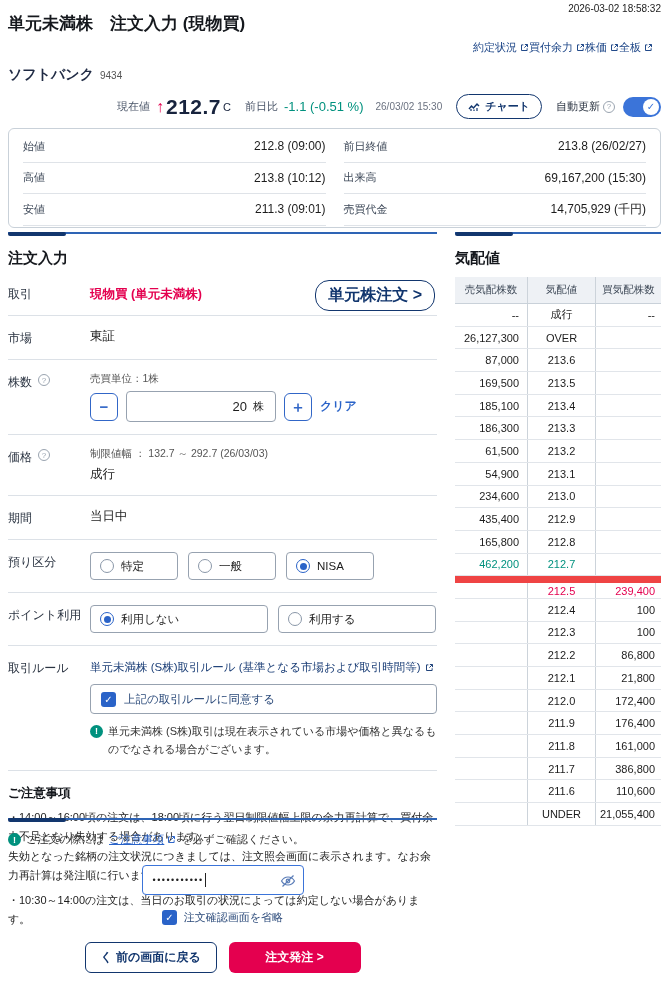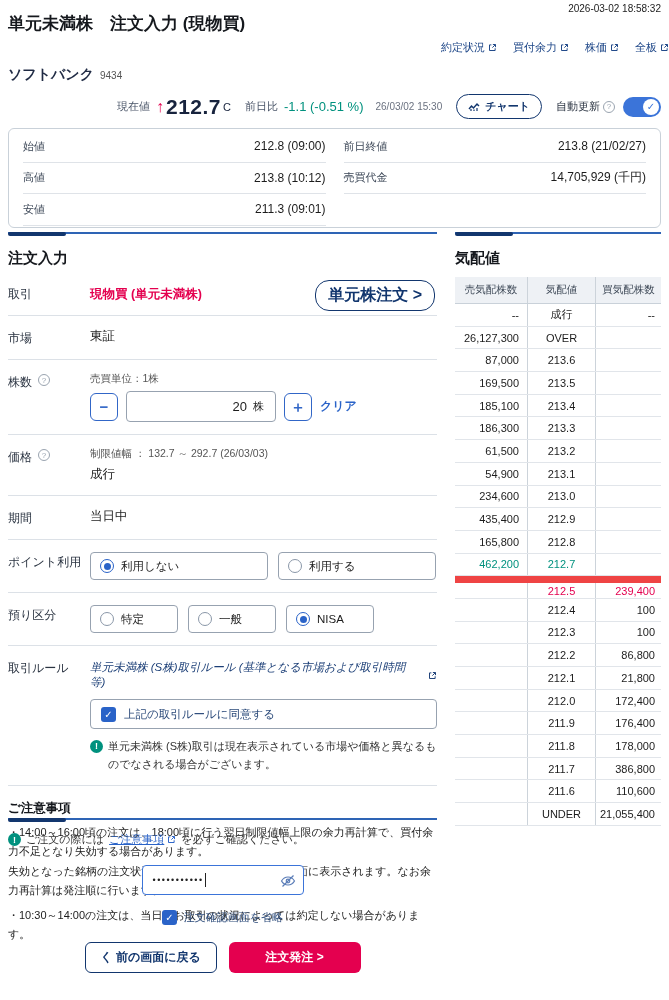--- a/index.html
+++ b/index.html
@@ -3,21 +3,21 @@
 <meta charset="utf-8">
 <style>
   * { margin:0; padding:0; box-sizing:border-box; }
   html,body { background:#fff; }
   body { font-family:"Liberation Sans","DejaVu Sans",sans-serif; color:#1c1c1c; }
   .page { position:relative; width:669px; height:1000px; background:#fff; overflow:hidden; }
 
   
   .ts { position:absolute; top:3px; right:8px; font-size:10px; color:#222; }
   .title { position:absolute; top:12px; left:8px; font-size:17px; font-weight:bold; color:#15181d; }
-  .toplinks { position:absolute; top:40px; right:0; display:flex; gap:16px; }
+  .toplinks { position:absolute; top:40px; right:16px; display:flex; }
   .toplinks a { display:flex; align-items:center; gap:3px; font-size:11px; color:#1c4587; text-decoration:none; cursor:pointer; }
   .ext { width:9px; height:9px; flex:none; }
 
   .stockline { position:absolute; top:66px; left:8px; display:flex; align-items:baseline; gap:6px; }
   .stockname { font-size:14px; font-weight:bold; color:#1f2a44; }
   .stockcode { font-size:10px; color:#555; }
 
   .priceline { position:absolute; top:94px; left:0; right:8px; display:flex; align-items:center; justify-content:flex-end; }
   .plbl { font-size:11px; color:#4a5568; }
   .arrow { color:#e4004f; font-size:16px; font-weight:bold; margin:0 2px 0 6px; }
@@ -60,21 +60,21 @@
   .qtyval { font-size:13px; color:#1c1c1c; }
   .qtysuf { font-size:11px; color:#1c1c1c; }
   .clear { font-size:12px; font-weight:bold; color:#2a63c8; cursor:pointer; text-decoration:none; }
   .opts { display:flex; gap:10px; }
   .opt { height:28px; border:1px solid #97a2b0; border-radius:4px; display:flex; align-items:center; padding-left:9px; gap:7px; cursor:pointer; background:#fff; }
   .opt.w1 { width:88px; } .opt.w2 { width:178px; } .opt.w3 { width:158px; }
   .radio { width:14px; height:14px; border:1.5px solid #8a97a8; border-radius:50%; background:#fff; flex:none; position:relative; }
   .radio.sel { border-color:#2a63c8; }
   .radio.sel::after { content:""; position:absolute; left:2.5px; top:2.5px; width:7px; height:7px; border-radius:50%; background:#2a63c8; }
   .optlab { font-size:11.5px; color:#1c1c1c; }
-  .rulelink { display:flex; align-items:center; gap:19px; font-size:11.5px; color:#1c3f77; cursor:pointer; padding-top:2px;font-style:italic; }
+  .rulelink { display:flex; align-items:center; gap:4px; font-size:11.5px; color:#1c3f77; cursor:pointer; padding-top:2px; }
   .agreebox { margin-top:9px; height:30px; border:1px solid #97a2b0; border-radius:4px; display:flex; align-items:center; padding-left:10px; gap:8px; cursor:pointer; }
   .cbx { width:15px; height:15px; background:#2a63c8; border-radius:3px; color:#fff; font-size:10px; display:flex; align-items:center; justify-content:center; flex:none; }
   .agreetext { font-size:11.5px; color:#2b4a7a; }
   .inforow { margin-top:9px; display:flex; gap:5px; font-size:11px; line-height:1.6; color:#333; }
   .bang { width:13px; height:13px; border-radius:50%; background:#00917e; color:#fff; font-size:9px; font-weight:bold; display:flex; align-items:center; justify-content:center; flex:none; margin-top:2px; }
 
   .notes { margin-top:14px; }
   .noteshead { font-size:12.5px; font-weight:bold; color:#15181d; }
   .note-item { font-size:11px; color:#1c1c1c; line-height:1.75; margin-top:6px; white-space:pre-line; }
 
@@ -185,21 +185,25 @@
           <span class="val">213.8 (10:12)</span>
         </div>
         <div class="sumrow">
           <span class="lab">安値</span>
           <span class="val">211.3 (09:01)</span>
         </div>
       </div>
     <div class="sumcol" id="sumright">
         <div class="sumrow">
           <span class="lab">前日終値</span>
-          <span class="val">213.8 (21/02/27)</span>
+          <span class="val">213.8 (26/02/27)</span>
+        </div>
+        <div class="sumrow">
+          <span class="lab">出来高</span>
+          <span class="val">69,167,200 (15:30)</span>
         </div>
         <div class="sumrow">
           <span class="lab">売買代金</span>
           <span class="val">14,705,929 (千円)</span>
         </div>
       </div>
   </div>
 
   <div class="leftcol">
     <div class="accent"></div>
@@ -247,47 +251,47 @@
         <div class="plain" style="margin-top:5px">成行</div>
       </div>
     </div>
 
     <div class="frow">
       <div class="flab">期間</div>
       <div class="fval plain">当日中</div>
     </div>
 
     <div class="frow">
+      <div class="flab">預り区分</div>
+      <div class="fval opts" id="accountOpts">
+          <div class="opt w1">
+            <span class="radio"></span>
+            <span class="optlab">特定</span>
+          </div>
+          <div class="opt w1">
+            <span class="radio"></span>
+            <span class="optlab">一般</span>
+          </div>
+          <div class="opt w1">
+            <span class="radio sel"></span>
+            <span class="optlab">NISA</span>
+          </div>
+        </div>
+    </div>
+
+    <div class="frow">
       <div class="flab">ポイント利用</div>
       <div class="fval opts" id="pointOpts">
           <div class="opt w2">
             <span class="radio sel"></span>
             <span class="optlab">利用しない</span>
           </div>
           <div class="opt w3">
             <span class="radio"></span>
             <span class="optlab">利用する</span>
-          </div>
-        </div>
-    </div>
-
-    <div class="frow">
-      <div class="flab">預り区分</div>
-      <div class="fval opts" id="accountOpts">
-          <div class="opt w1">
-            <span class="radio"></span>
-            <span class="optlab">特定</span>
-          </div>
-          <div class="opt w1">
-            <span class="radio"></span>
-            <span class="optlab">一般</span>
-          </div>
-          <div class="opt w1">
-            <span class="radio sel"></span>
-            <span class="optlab">NISA</span>
           </div>
         </div>
     </div>
 
     <div class="frow">
       <div class="flab">取引ルール</div>
       <div class="fval">
         <div class="rulelink">
           <span>単元未満株 (S株)取引ルール (基準となる市場および取引時間等)</span>
           <svg class="ext" viewBox="0 0 12 12">
@@ -416,21 +420,21 @@
           <span class="b">172,400</span>
         </div>
         <div class="obrow">
           <span class="s"></span>
           <span class="p">211.9</span>
           <span class="b">176,400</span>
         </div>
         <div class="obrow">
           <span class="s"></span>
           <span class="p">211.8</span>
-          <span class="b">178,000</span>
+          <span class="b">161,000</span>
         </div>
         <div class="obrow">
           <span class="s"></span>
           <span class="p">211.7</span>
           <span class="b">386,800</span>
         </div>
         <div class="obrow">
           <span class="s"></span>
           <span class="p">211.6</span>
           <span class="b">110,600</span>

